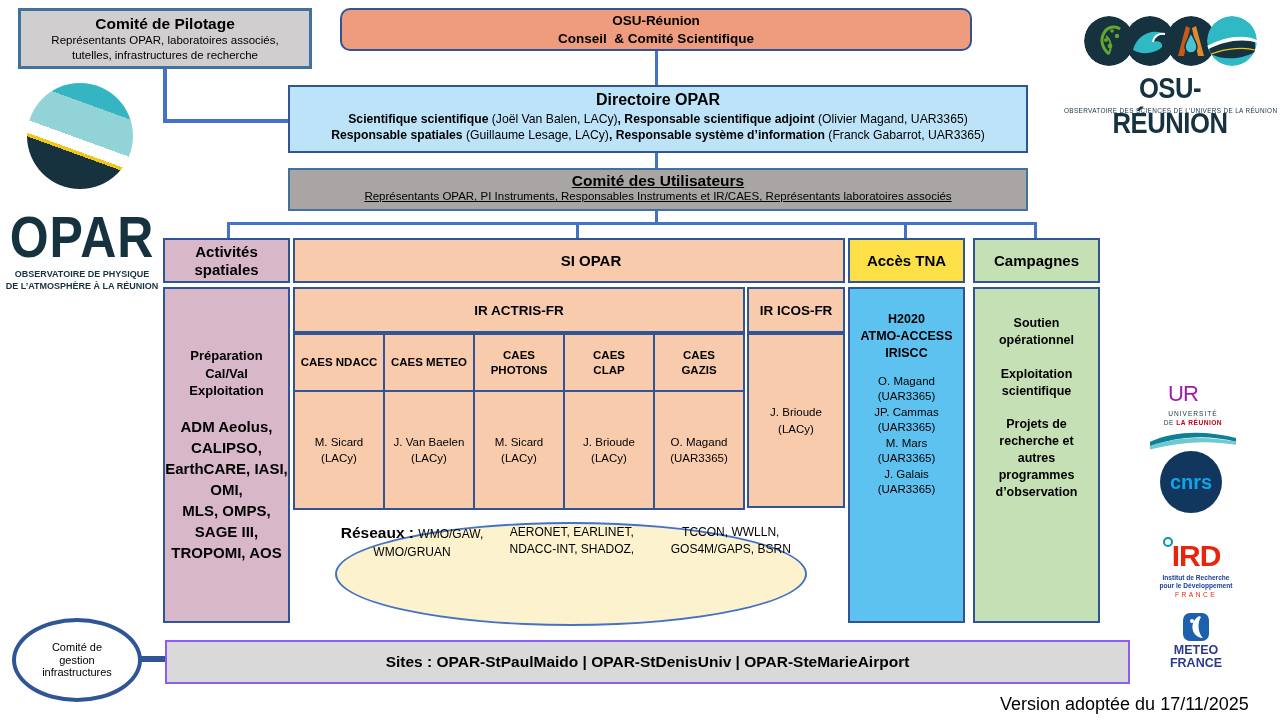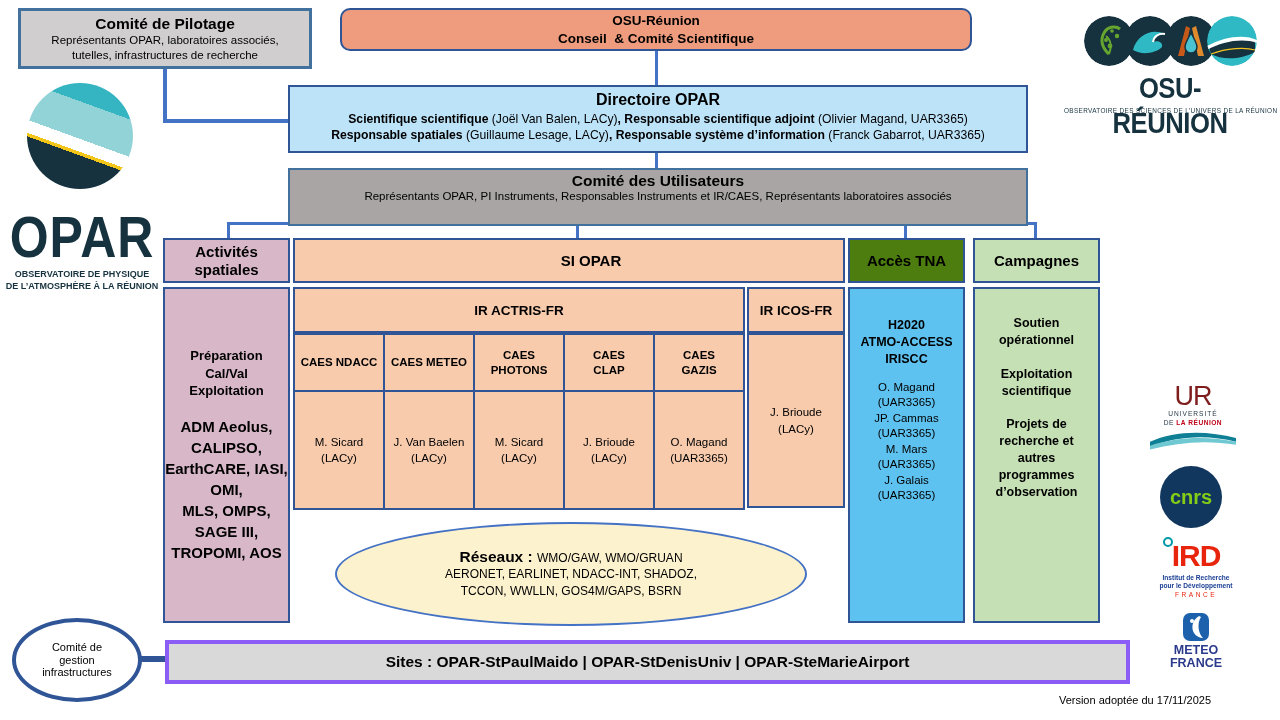--- a/index.html
+++ b/index.html
@@ -14,83 +14,83 @@
   
   #pilotage{left:18px;top:8px;width:294px;height:61px;background:#D0CECE;border:3px solid #41719C;padding-top:4px;}
   #pilotage .t{font-size:15.5px;font-weight:bold;}
   #pilotage .s{font-size:11.5px;line-height:1.28;}
   #osucouncil{left:340px;top:8px;width:632px;height:43px;background:#EE9C7D;border:2px solid #2F5597;border-radius:10px;
               display:flex;flex-direction:column;justify-content:center;}
   #osucouncil div{font-size:13.5px;font-weight:bold;line-height:1.3;white-space:pre-wrap;}
   #directoire{left:288px;top:85px;width:740px;height:68px;background:#BDE3F9;border:2.5px solid #2F5597;padding-top:4px;}
   #directoire .t{font-size:16px;font-weight:bold;margin-bottom:2px;}
   #directoire .l{font-size:12.2px;line-height:1.35;}
-  #utilisateurs{left:288px;top:168px;width:740px;height:58px;background:#A9A5A5;border:2.5px solid #41719C;padding-top:2px;}
+  #utilisateurs{left:288px;top:168px;width:740px;height:43px;background:#A9A5A5;border:2.5px solid #41719C;padding-top:2px;text-decoration:underline;}
   #utilisateurs .t{font-size:15.5px;font-weight:bold;}
   #utilisateurs .s{font-size:11.5px;}
   
   .colhdr{top:238px;height:45px;display:flex;align-items:center;justify-content:center;
           font-size:15px;font-weight:bold;border:2.5px solid #2F5597;}
   #act-h{left:163px;width:127px;background:#D8B8C8;line-height:1.15;}
   #si-h{left:293px;width:552px;background:#F8CBAD;padding-left:44px;}
-  #tna-h{left:848px;width:117px;background:#4d7c0f;}
+  #tna-h{left:848px;width:117px;background:#fde047;}
   #cam-h{left:973px;width:127px;background:#C5E0B4;}
   
   .fullbody{top:287px;height:336px;border:2.5px solid #2F5597;}
   #act-b{left:163px;width:127px;background:#D8B8C8;}
   #act-b .m{font-size:13px;font-weight:bold;line-height:1.35;margin-bottom:16px;}
   #act-b .i{font-size:15px;font-weight:bold;line-height:1.4;}
-  #tna-b{left:848px;width:117px;background:#5EC2F0;padding-top:28px;}
+  #tna-b{left:848px;width:117px;background:#5EC2F0;padding-top:22px;}
   #tna-b .p{font-size:12.5px;font-weight:bold;line-height:1.35;margin-bottom:12px;}
   #tna-b .n{font-size:11.5px;line-height:1.35;}
   #cam-b{left:973px;width:127px;background:#C5E0B4;padding-top:26px;}
   #cam-b .c{font-size:12.5px;font-weight:bold;line-height:1.35;}
   
   #actris-h{left:293px;top:287px;width:452px;height:46px;background:#F8CBAD;border:2px solid #2F5597;
             display:flex;align-items:center;justify-content:center;font-size:13.5px;font-weight:bold;}
   #icos-h{left:747px;top:287px;width:98px;height:46px;background:#F8CBAD;border:2px solid #2F5597;
           display:flex;align-items:center;justify-content:center;font-size:13.5px;font-weight:bold;}
   #caes-table{position:absolute;left:293px;top:333px;width:452px;border-collapse:collapse;table-layout:fixed;}
   #caes-table td{border:2px solid #2F5597;background:#F8CBAD;text-align:center;vertical-align:middle;padding:0;}
   #caes-table tr.h td{height:55px;font-size:11.5px;font-weight:bold;white-space:pre-line;line-height:1.25;}
   #caes-table tr.n td{height:116px;font-size:11.5px;line-height:1.4;}
   #icos-b{left:747px;top:333px;width:98px;height:175px;background:#F8CBAD;border:2px solid #2F5597;font-size:11.5px;line-height:1.4;}
   
   #reseaux{left:335px;top:522px;width:472px;height:104px;background:#FDF2CE;border:2px solid #4472C4;border-radius:50%;
-           display:flex;flex-direction:column;justify-content:center;text-align:center;}
+           display:flex;flex-direction:row;justify-content:center;text-align:center;}
   #reseaux .l1 b{font-size:15.5px;}
   #reseaux .l1 span{font-size:12px;}
   #reseaux .l{font-size:12px;line-height:1.45;}
   
-  #sitesbar{left:165px;top:640px;width:965px;height:44px;background:#D9D9D9;border:4px solid #8b5cf6;
+  #sitesbar{left:165px;top:640px;width:965px;height:44px;background:#D9D9D9;border:2px solid #8b5cf6;
             display:flex;align-items:center;justify-content:center;font-size:15.5px;font-weight:bold;}
   
   #gestion{left:12px;top:618px;width:130px;height:84px;background:#fff;border:4.5px solid #2F5597;border-radius:50%;
            display:flex;align-items:center;justify-content:center;text-align:center;}
   #gestion span{width:76px;font-size:11px;line-height:1.15;overflow-wrap:anywhere;}
   
-  #version{left:956px;top:694px;width:255px;text-align:right;font-size:11px;}
+  #version{left:1000px;top:694px;width:255px;text-align:left;font-size:18px;}
   
   #opar-circle{left:27px;top:83px;width:106px;height:106px;border-radius:50%;
     background:linear-gradient(200deg,#35B4C1 0%,#35B4C1 26%,#92D3D8 26%,#92D3D8 52%,#ffffff 52%,#ffffff 61%,#F3C517 61%,#F3C517 63.5%,#15323E 63.5%,#15323E 100%);}
   #opar-word{left:8px;top:204px;width:148px;text-align:center;font-size:51px;font-weight:bold;color:#16323F;
              letter-spacing:1px;transform:scale(0.98,1.12);transform-origin:top center;}
   #opar-sub{left:0px;top:268px;width:164px;text-align:center;font-size:9px;font-weight:bold;color:#16323F;line-height:1.35;}
   
   .osu-c{position:absolute;top:16px;width:50px;height:50px;}
   #osu-word{left:1080px;top:72px;width:180px;text-align:center;font-size:27px;font-weight:800;color:#16323F;
             letter-spacing:-0.5px;transform:scale(0.95,1.1);transform-origin:top center;}
   #osu-cap{left:1064px;top:107px;width:212px;text-align:center;font-size:6.4px;letter-spacing:0.35px;color:#16323F;white-space:nowrap;}
   
-  #ur-mono{left:1168px;top:381px;width:50px;text-align:center;font-size:27px;color:#7f1d1d;letter-spacing:-1px;}
+  #ur-mono{left:1168px;top:381px;width:50px;text-align:left;font-size:22px;color:#a21caf;letter-spacing:-1px;}
   #ur-l1{left:1148px;top:410px;width:90px;text-align:center;font-size:6.6px;letter-spacing:1px;color:#243746;}
   #ur-l2{left:1148px;top:419px;width:90px;text-align:center;font-size:6.6px;letter-spacing:0.5px;color:#243746;}
   #ur-l2 .red{color:#C00018;font-weight:bold;}
-  #cnrs{left:1160px;top:466px;width:62px;height:62px;background:#12375F;border-radius:50%;
-        display:flex;align-items:center;justify-content:center;color:#84cc16;font-size:20px;font-weight:bold;}
+  #cnrs{left:1160px;top:451px;width:62px;height:62px;background:#12375F;border-radius:50%;
+        display:flex;align-items:center;justify-content:center;color:#0ea5e9;font-size:20px;font-weight:bold;}
   #ird-word{left:1156px;top:539px;width:80px;text-align:center;font-size:30px;font-weight:bold;color:#E8250C;letter-spacing:-1px;}
   #ird-dot{left:1163px;top:537px;width:6px;height:6px;border-radius:50%;border:2px solid #0099A8;}
   #ird-l1{left:1141px;top:574px;width:110px;text-align:center;font-size:6.6px;font-weight:bold;color:#1B3F94;}
   #ird-l2{left:1141px;top:582px;width:110px;text-align:center;font-size:6.6px;font-weight:bold;color:#1B3F94;}
   #ird-l3{left:1141px;top:591px;width:110px;text-align:center;font-size:6.6px;color:#E8250C;letter-spacing:2.5px;}
   #mf-txt{left:1166px;top:644px;width:60px;text-align:center;font-size:12.5px;font-weight:bold;color:#2B3A8C;line-height:1.05;}
 </style>
 </head>
 <body>
 

